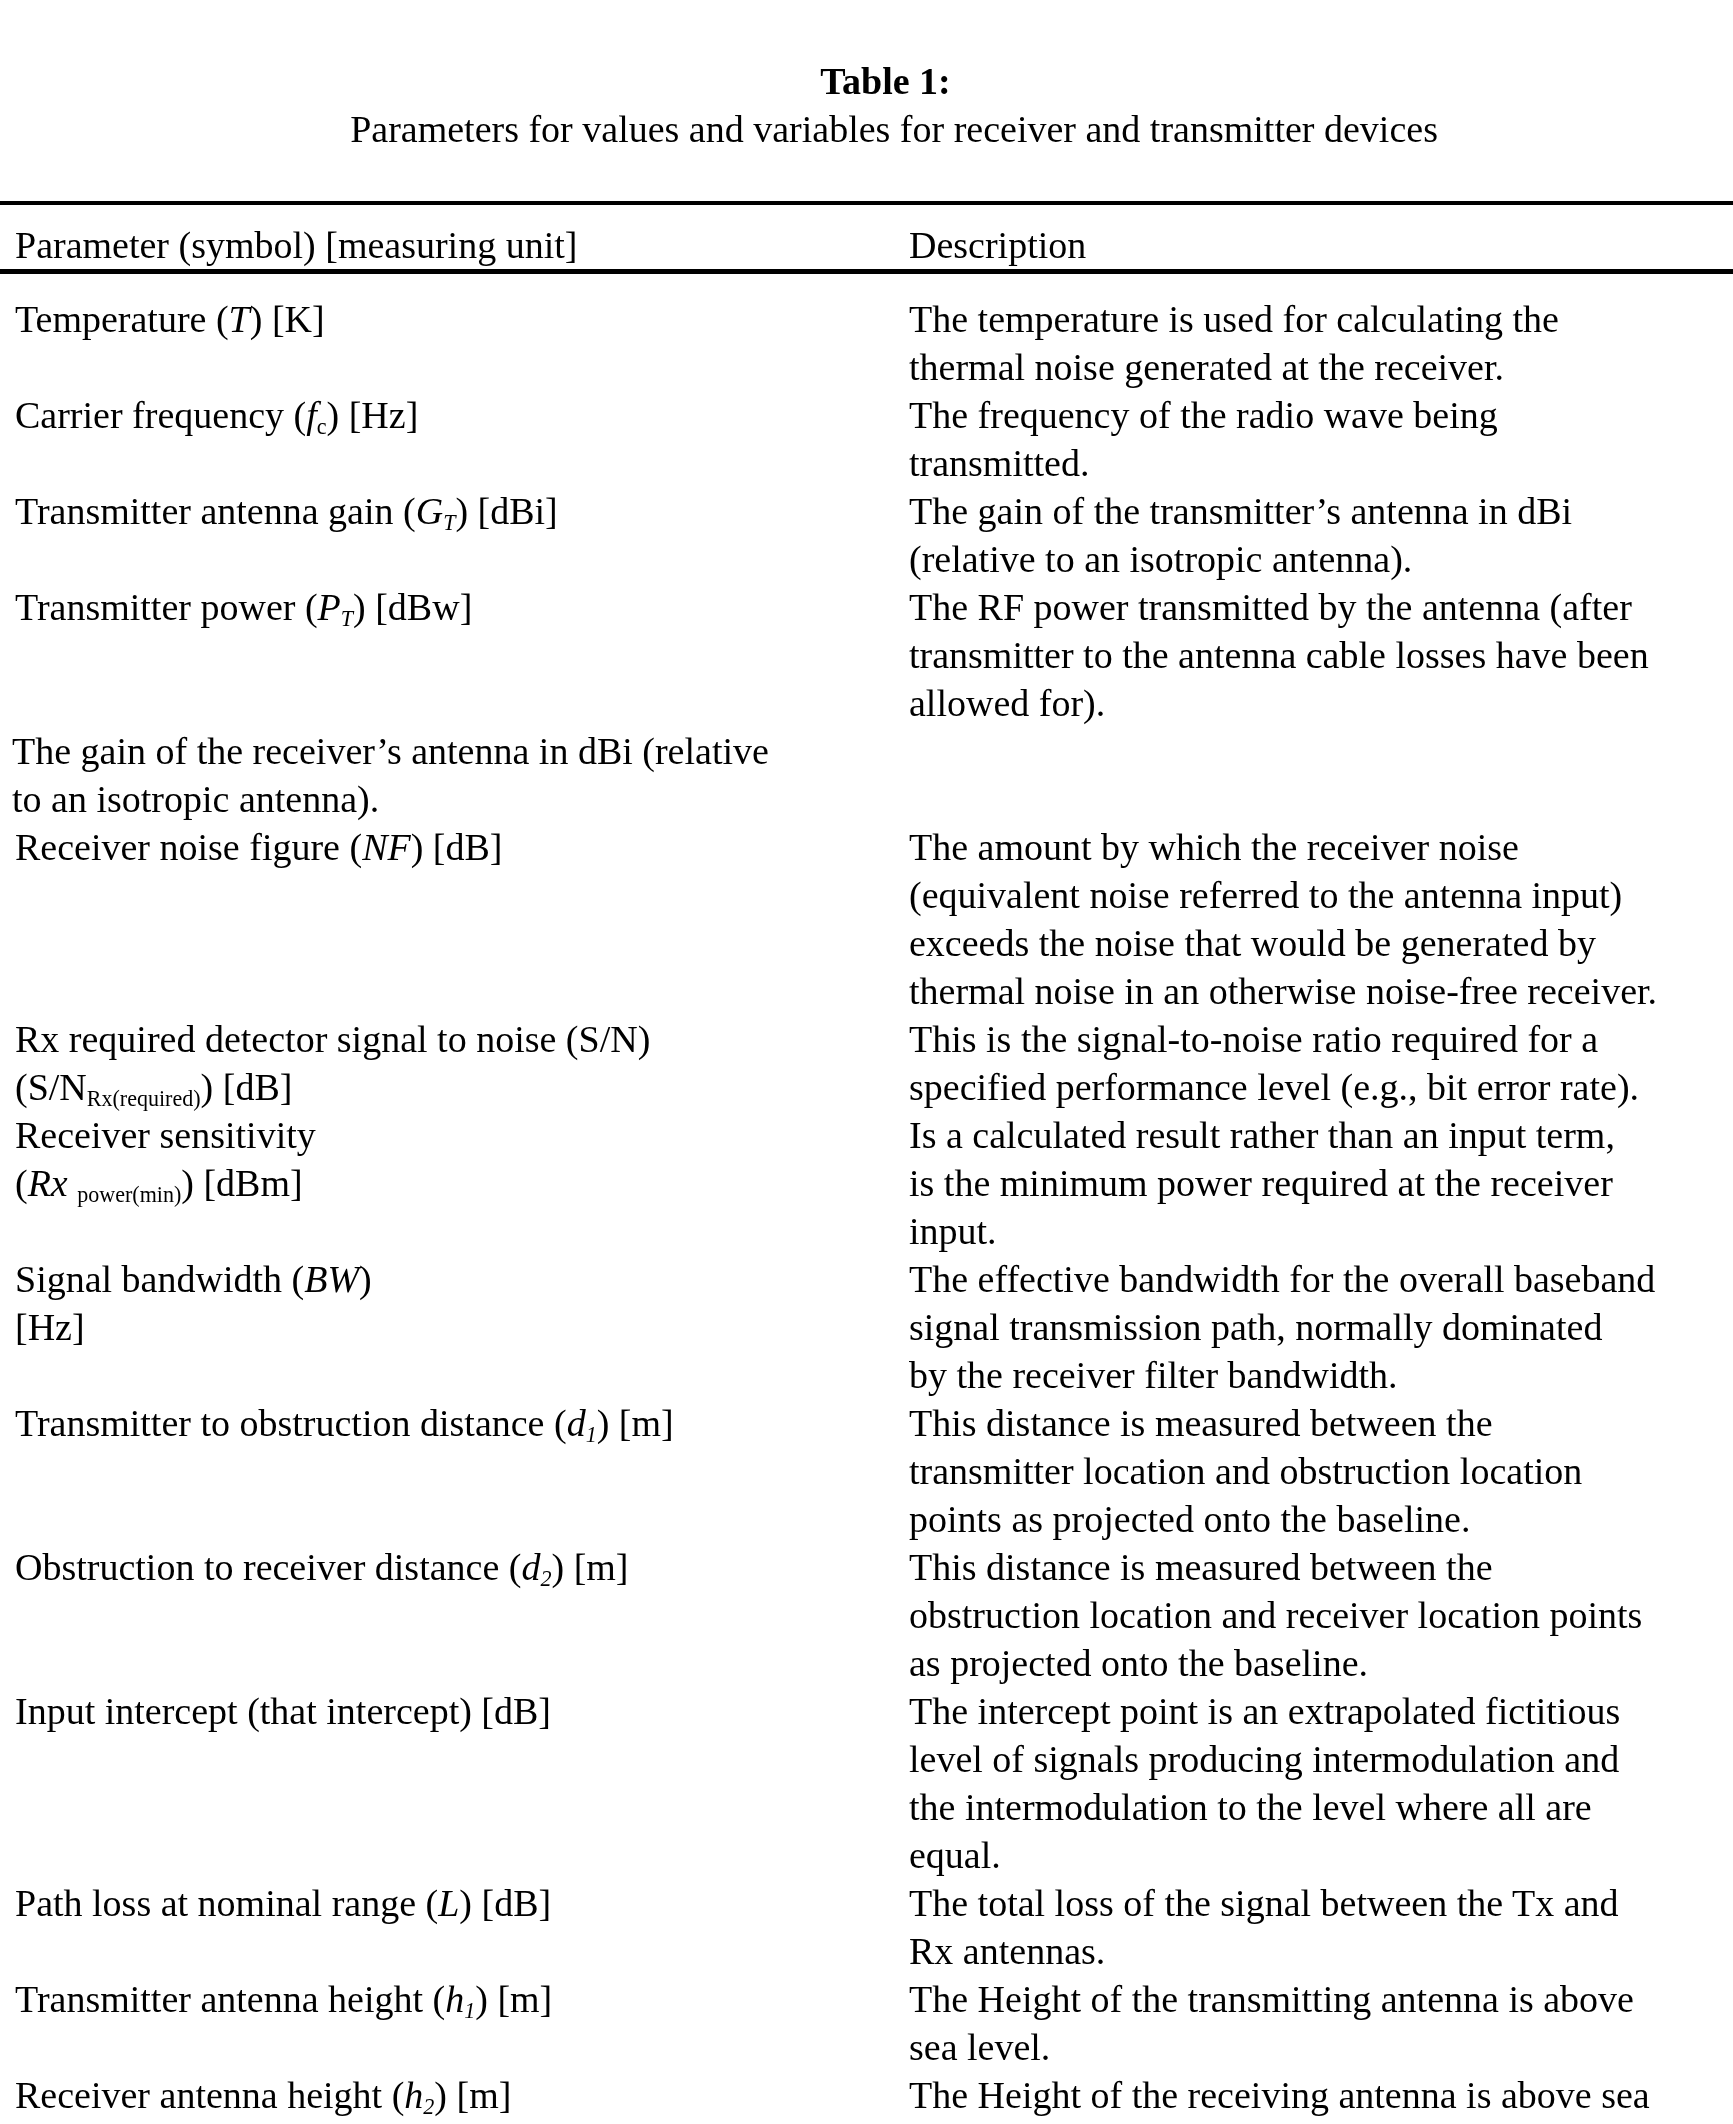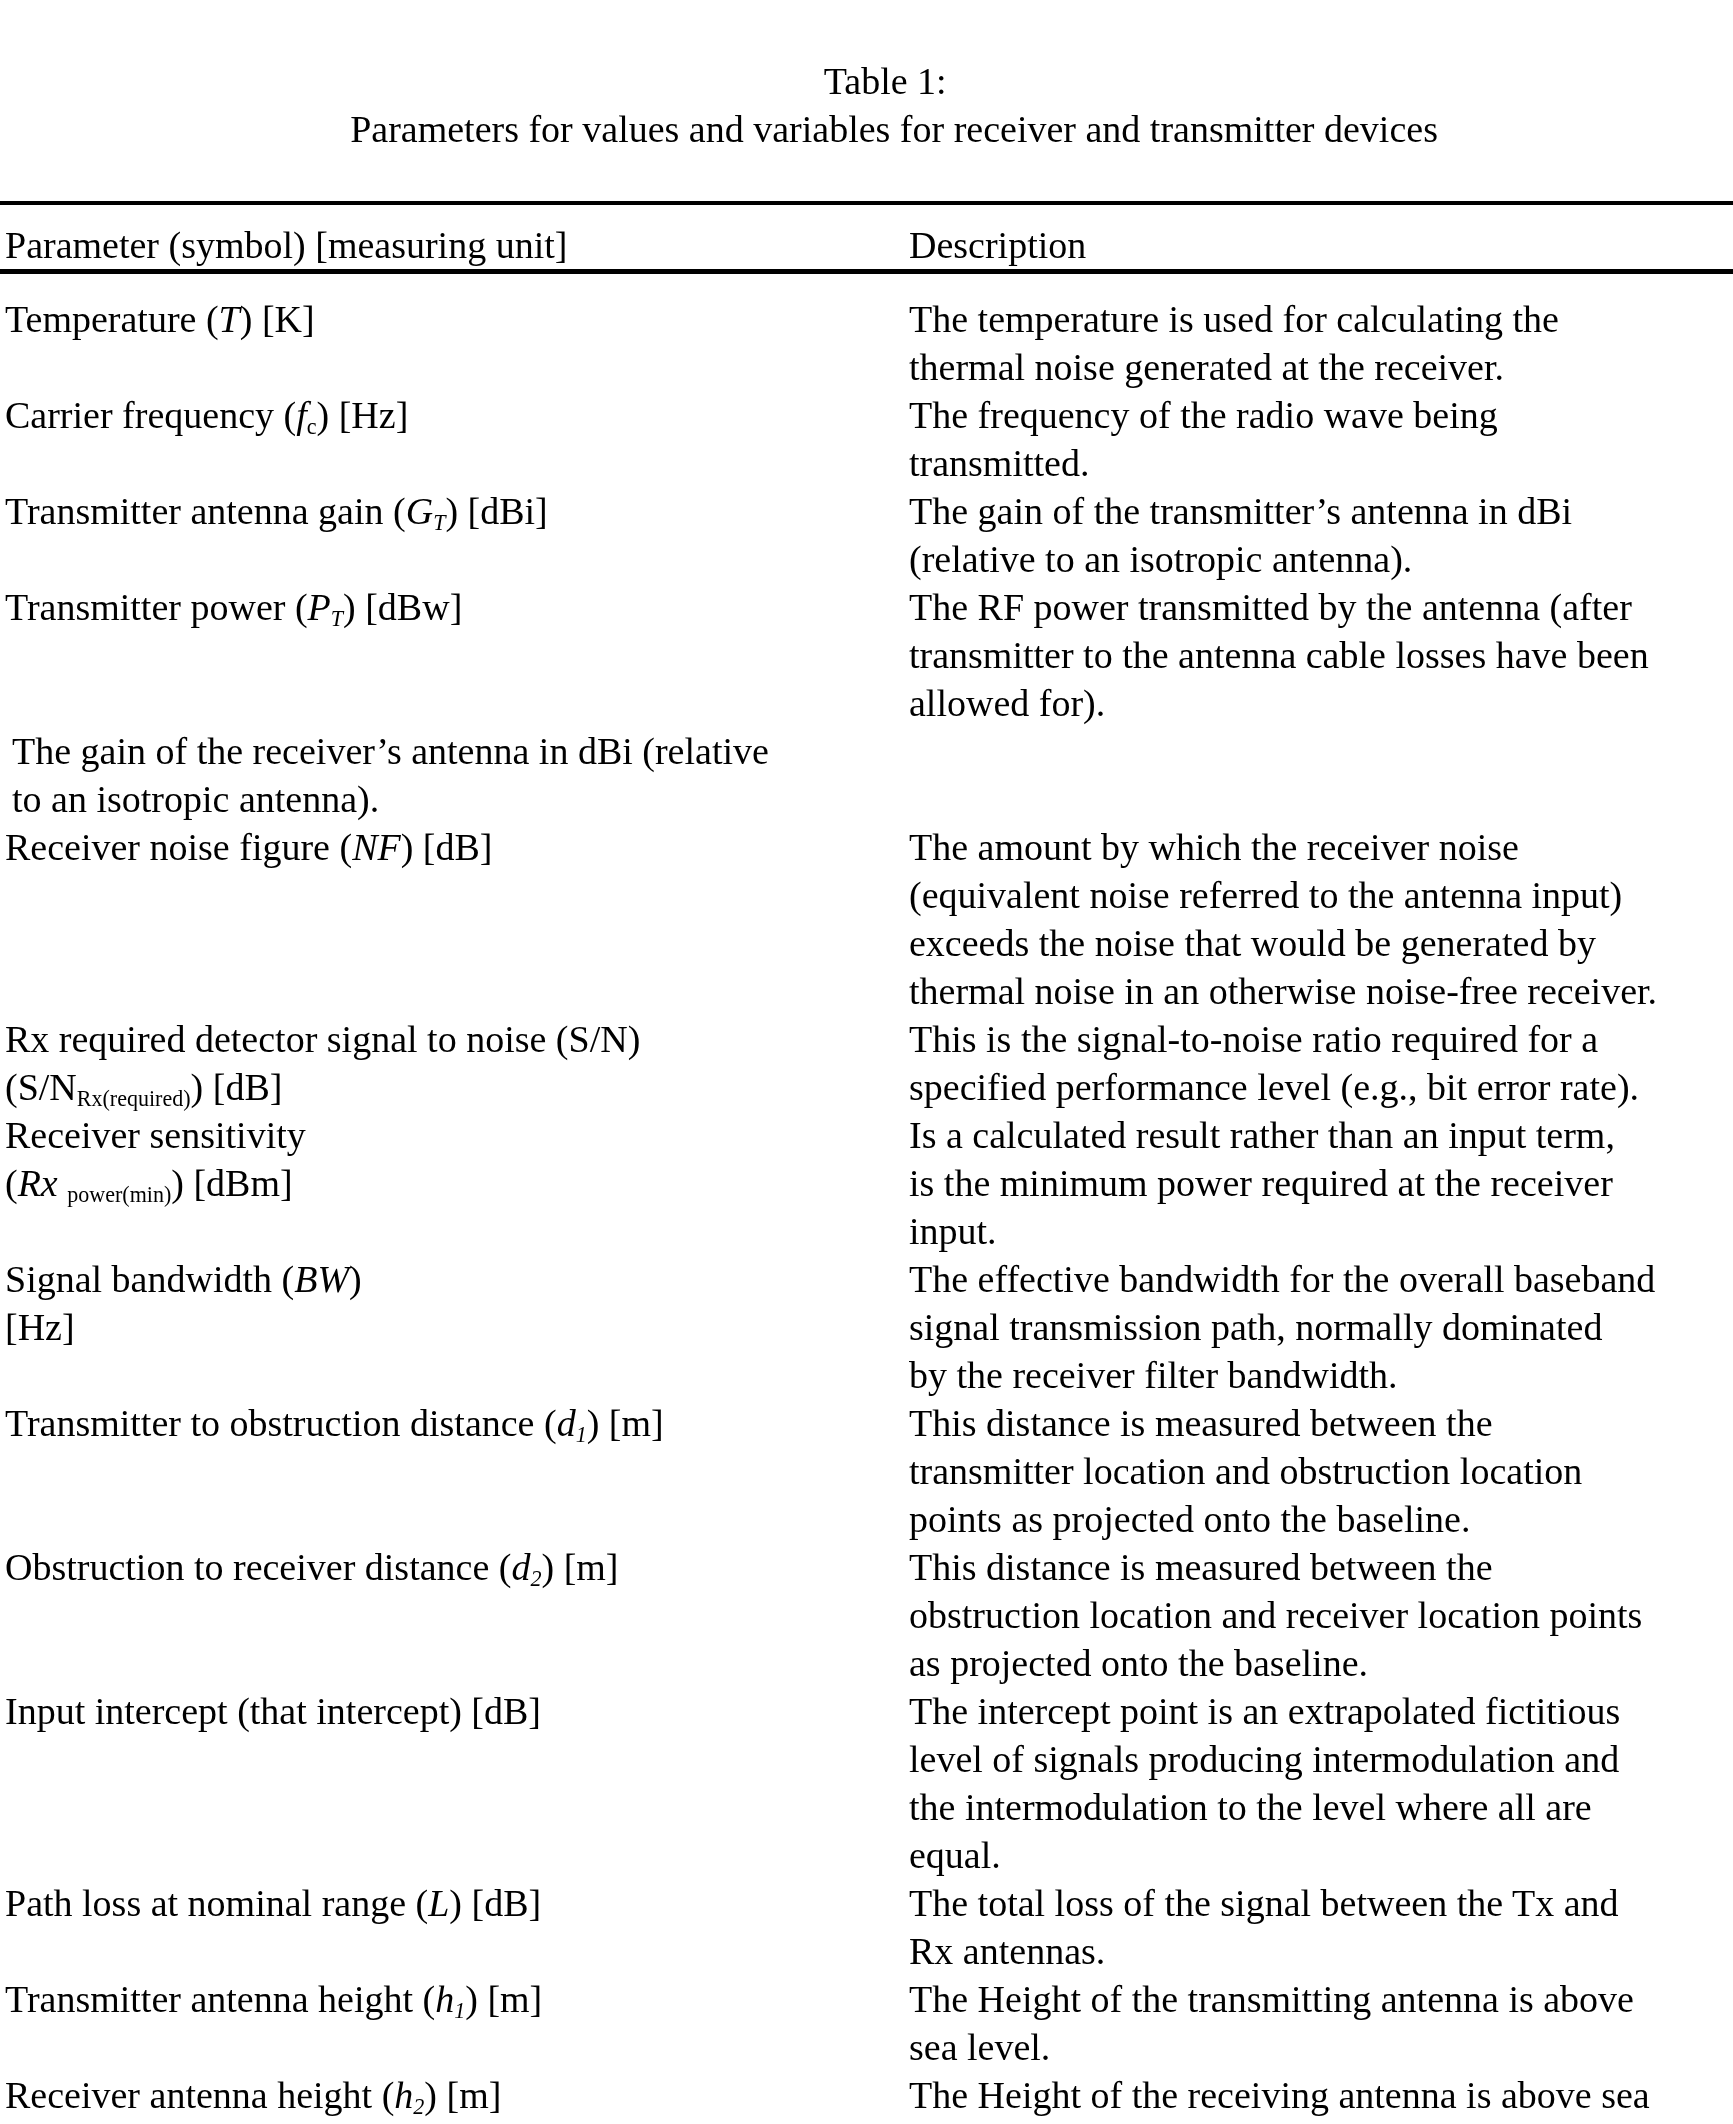--- a/index.html
+++ b/index.html
@@ -15,38 +15,38 @@
     background: #ffffff;
     overflow: hidden;
     font-size: 38px;
     line-height: 48px;
   }
   .title {
     text-align: center;
     padding-top: 8.9px;
     white-space: pre;
   }
-  .title .bold { font-weight: normal; }
+  .title .bold { font-weight: bold; }
   .title .rest { margin-left: 0.45em; }
   .rule {
     background: #000000;
     width: 100%;
   }
   .rule.top { height: 4.4px; }
   .rule.mid { height: 4.4px; }
   .header-row {
     display: flex;
     padding-top: 16px;
   }
   .body-rows { padding-top: 21px; }
   .row { display: flex; align-items: flex-start; }
   .cell-param {
     width: 897px;
     box-sizing: border-box;
-    padding-left: 5px;
+    padding-left: 15px;
     white-space: pre;
     font-family: Liberation Serif, serif;
   }
   .cell-desc {
     flex: 1;
     white-space: pre;
     margin-left: 12px;
   }
   .it { font-style: italic; }
   .sb {

